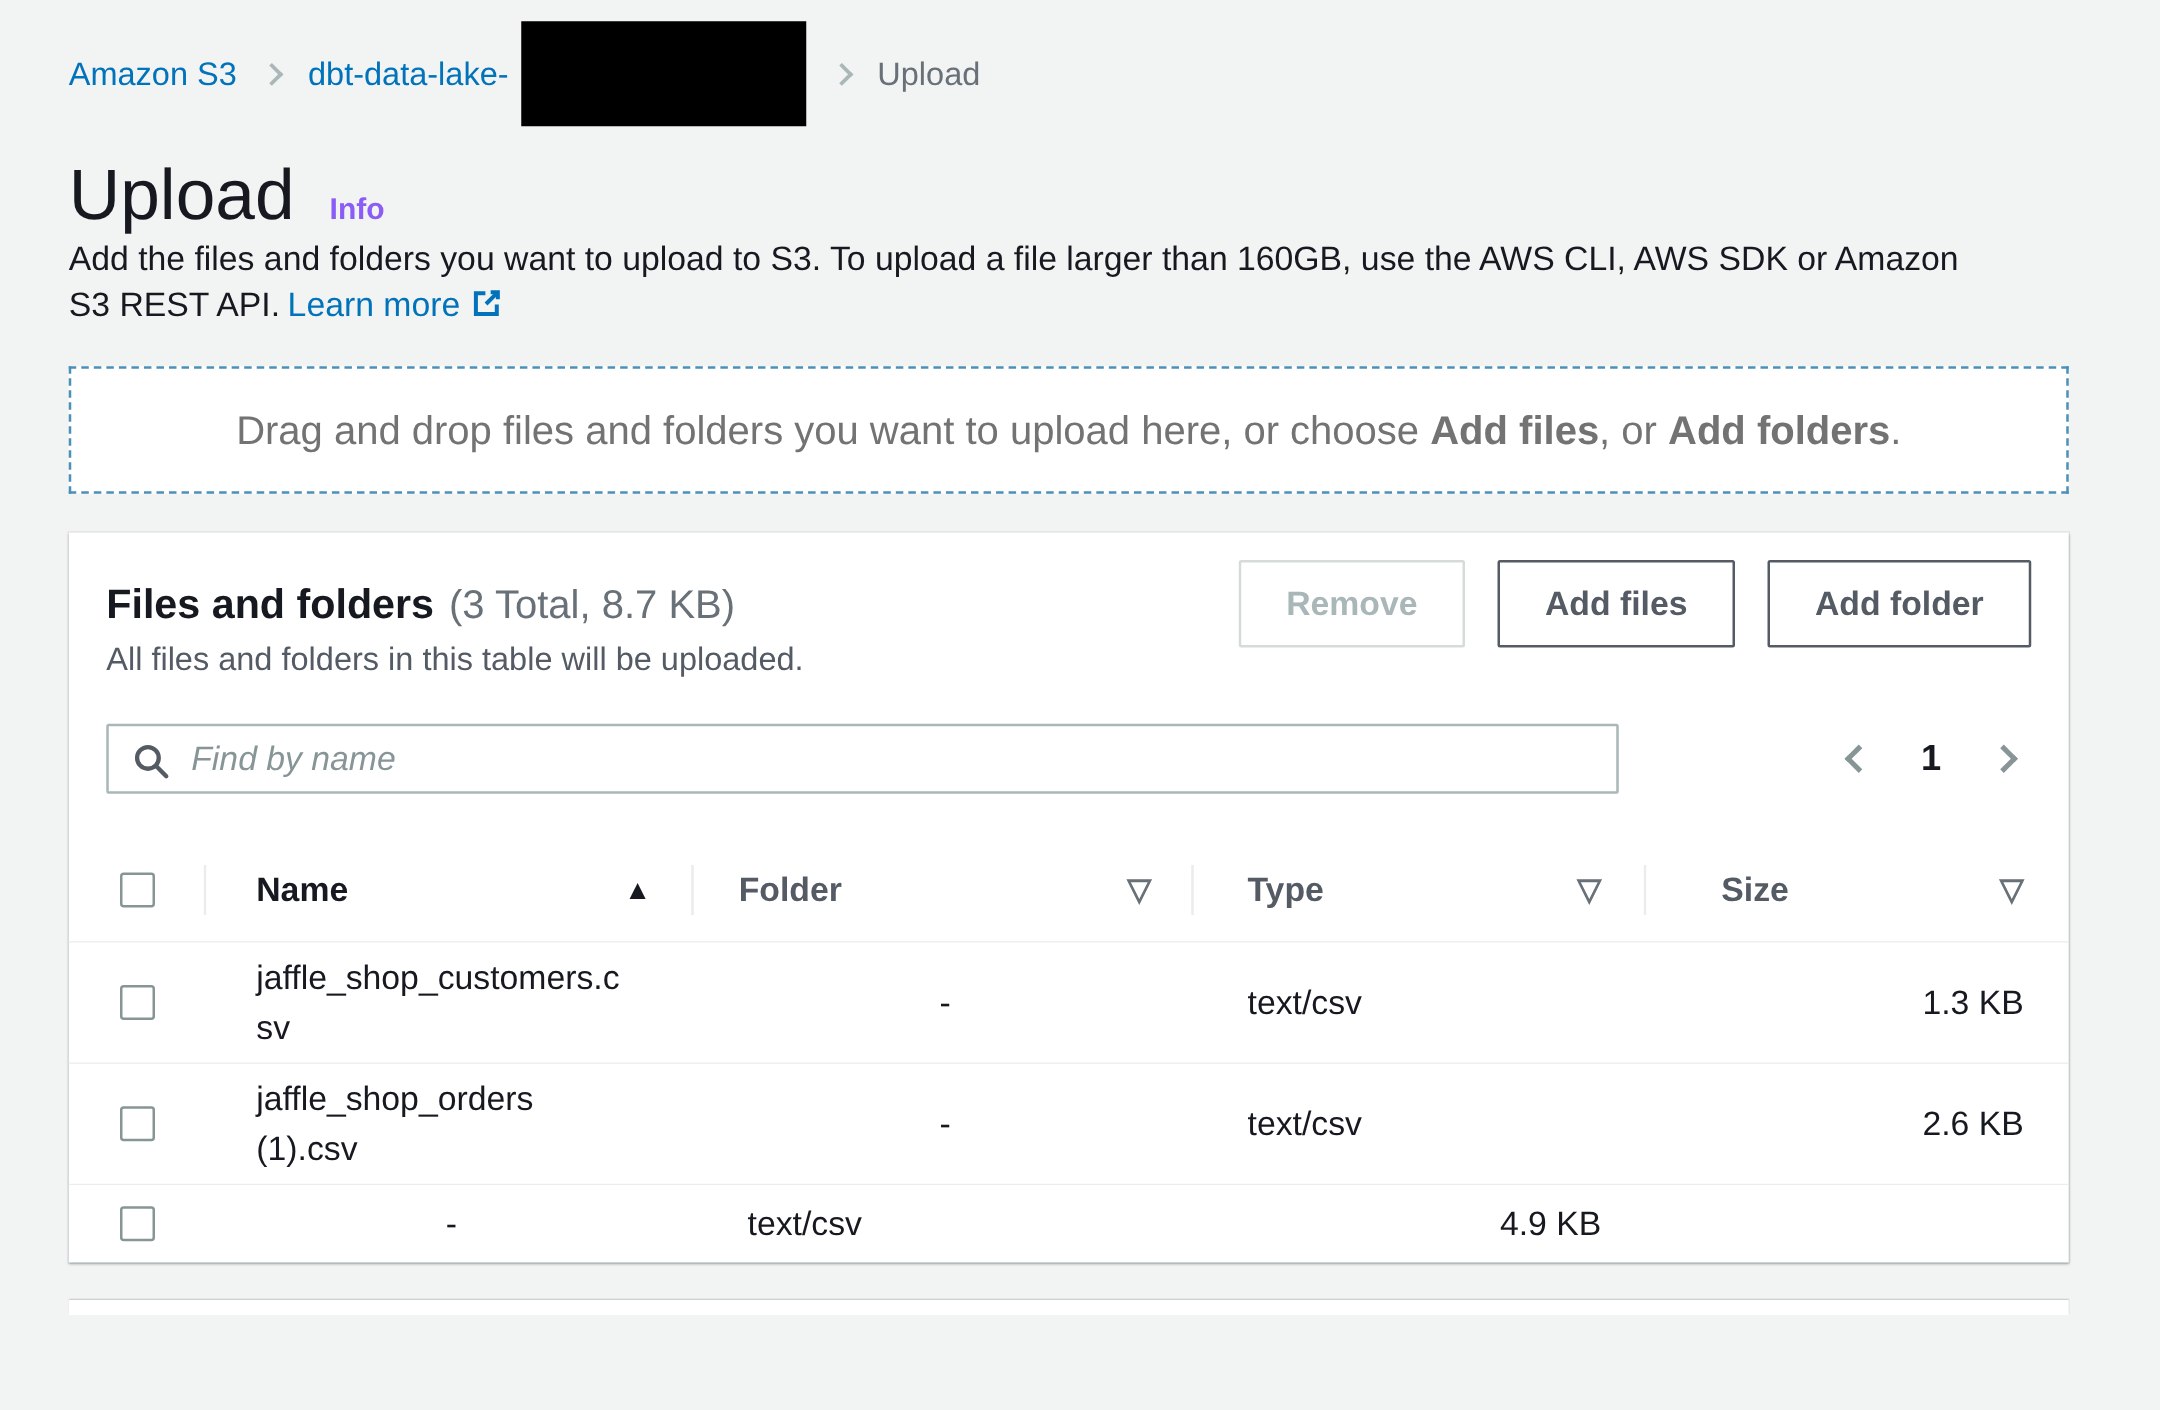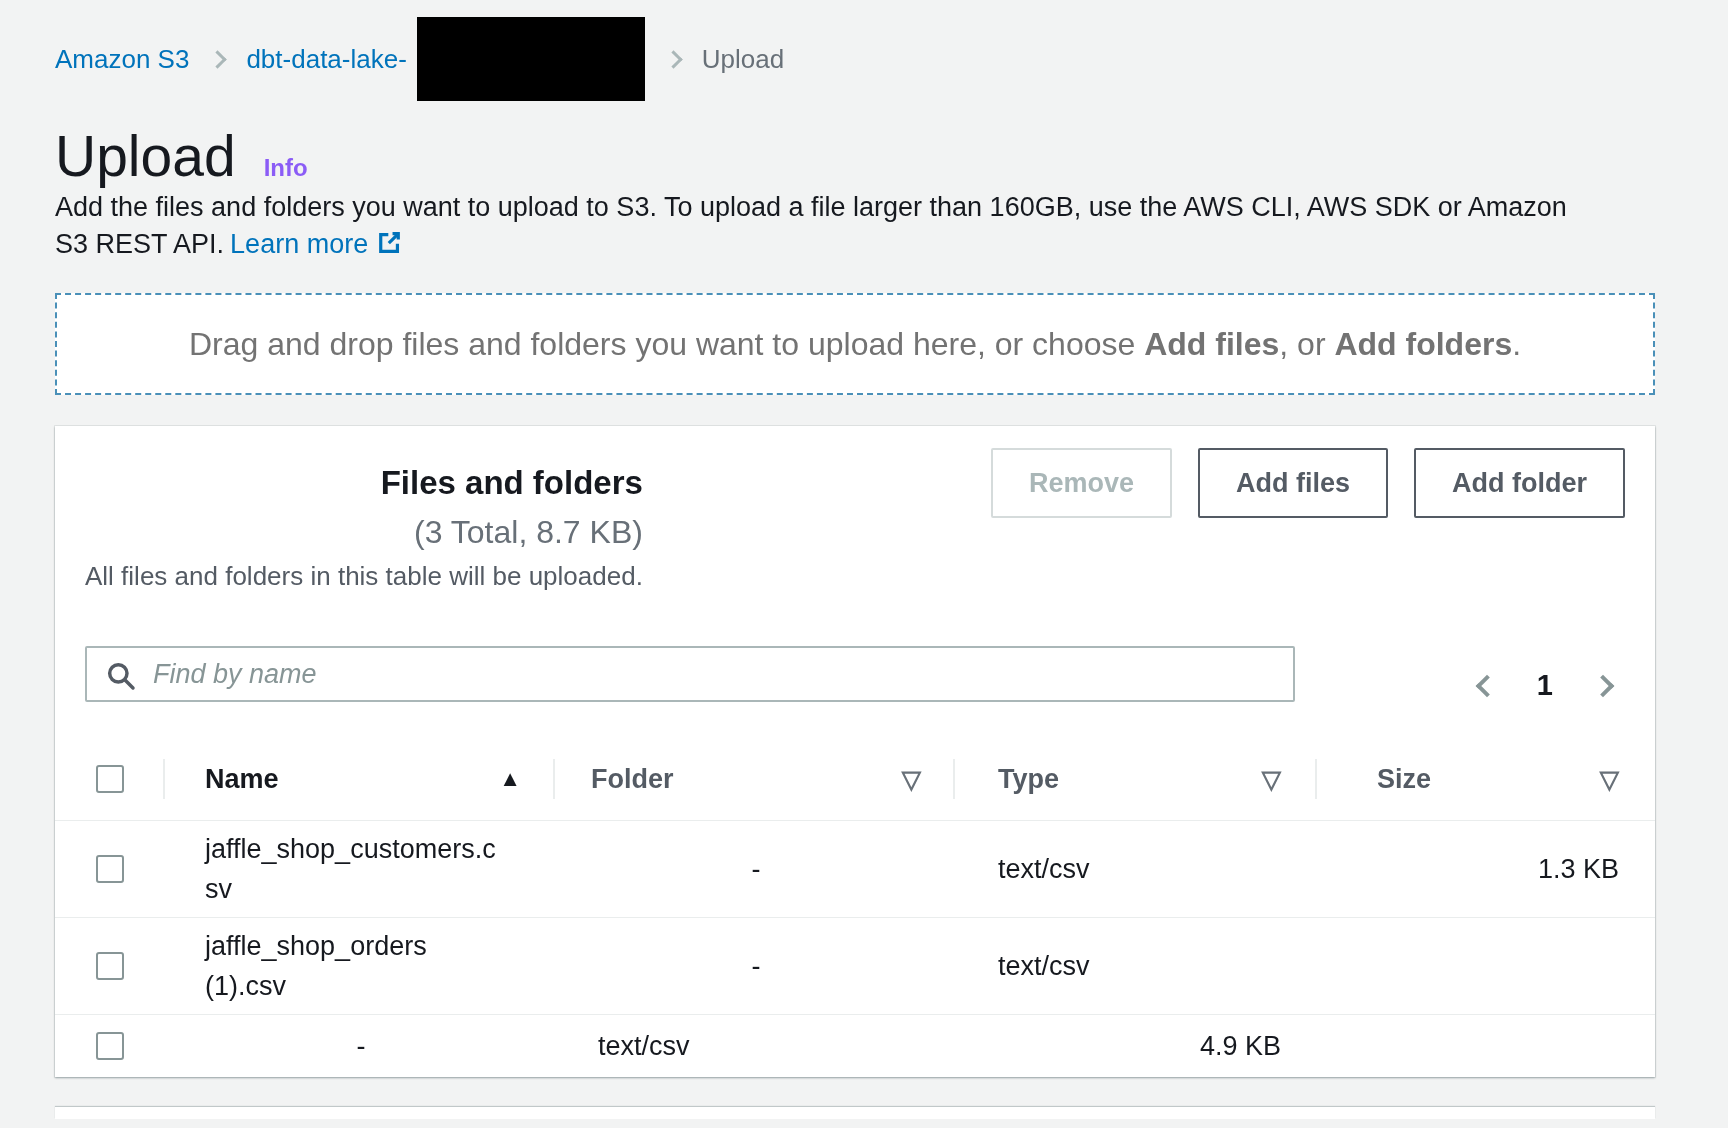--- a/index.html
+++ b/index.html
@@ -52,37 +52,37 @@
   }
   .dz-bold { font-weight: 700; }
 
   
   .card {
     margin-top: 31px; background: #ffffff; width: 1600px;
     box-shadow: 0 1px 2px rgba(0,28,36,0.35), 0 0 0 1px rgba(0,28,36,0.06);
     padding-top: 22px;
   }
   .card-head { display: flex; justify-content: space-between; align-items: flex-start; padding: 0 30px; }
-  .head-title { display: flex; align-items: flex-end; gap: 12px; margin-top: 16px; flex-direction: column; }
+  .head-title { display: flex; align-items: center; gap: 12px; margin-top: 16px; }
   .head-title h2 { font-size: 33px; font-weight: 700; color: #16191f; }
   .count { font-size: 32px; color: #687078; font-weight: 400; }
   .subtitle { margin-top: 10px; font-size: 26px; color: #545b64; }
   .head-actions { display: flex; gap: 26px; }
   .btn {
     height: 70px; padding: 0 36px; background: #ffffff;
     border: 2px solid #545b64; border-radius: 2px;
     font-family: "Liberation Sans", sans-serif;
     font-size: 27px; font-weight: 700; color: #545b64; cursor: pointer;
   }
   .btn:disabled { border-color: #d5dbdb; color: #aab7b8; cursor: default; }
 
   
   .toolbar {
-    margin-top: 54px; padding: 0 30px;
-    display: flex; align-items: flex-end; justify-content: space-between;
+    margin-top: 36px; padding: 0 30px;
+    display: flex; align-items: center; justify-content: space-between;
   }
   .search {
     position: relative; width: 1210px; height: 56px;
     border: 2px solid #aab7b8; border-radius: 2px; background: #fff;
     display: flex; align-items: center;
   }
   .search svg { position: absolute; left: 18px; top: 12px; }
   .search input {
     width: 100%; height: 100%; border: none; outline: none;
     padding-left: 66px; font-size: 27px;
@@ -239,20 +239,21 @@
 
         <div class="trow">
           <div class="cell cell-check">
               <span class="checkbox"></span>
             </div>
           <div class="cell pad-name">
               <div class="name-text">jaffle_shop_orders (1).csv</div>
             </div>
           <div class="cell pad-folder">-</div>
           <div class="cell pad-type">text/csv</div>
+          <div class="cell pad-size">2.6 KB</div>
         </div>
 
         <div class="trow">
           <div class="cell cell-check">
               <span class="checkbox"></span>
             </div>
           <div class="cell pad-folder">-</div>
           <div class="cell pad-type">text/csv</div>
           <div class="cell pad-size">4.9 KB</div>
         </div>

